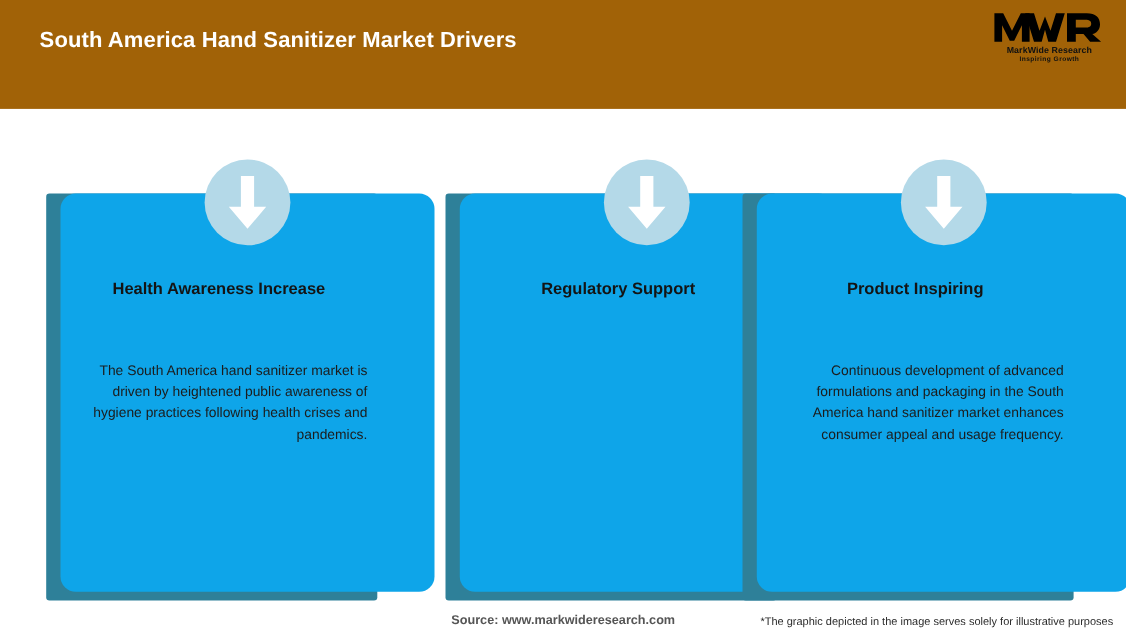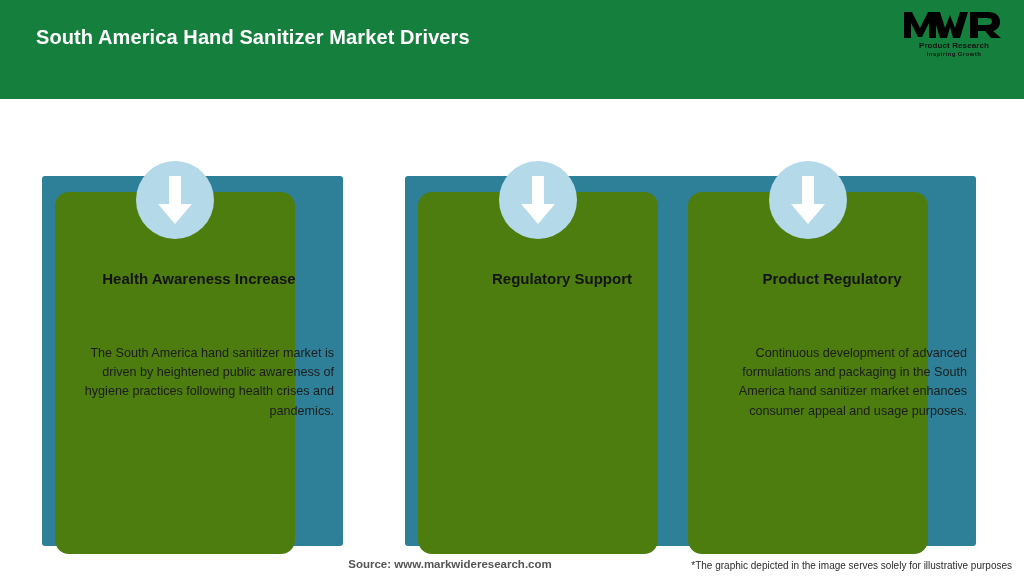--- a/index.html
+++ b/index.html
@@ -15,21 +15,21 @@
     position: relative;
   }
 
   
   .header {
     position: absolute;
     left: 0;
     top: 0;
     width: 1024px;
     height: 99px;
-    background: #15803d;
+    background: #a16207;
   }
   .header-title {
     position: absolute;
     left: 36px;
     top: 26px;
     font-size: 20px;
     font-weight: bold;
     color: #ffffff;
     letter-spacing: 0.1px;
     white-space: nowrap;
@@ -90,24 +90,24 @@
     left: 0;
     top: 0;
     width: 301px;
     height: 370px;
     background: #2e8099;
     border-radius: 3px;
   }
   .card-face {
     position: absolute;
     left: 13px;
-    top: 16px;
-    width: 240px;
+    top: 0px;
+    width: 340px;
     height: 362px;
-    background: #4d7c0f;
+    background: #0ea5e9;
     border-radius: 14px;
   }
 
   .card-icon {
     position: absolute;
     top: -31px;
     left: 50%;
     margin-left: -39px;
     width: 78px;
     height: 78px;
@@ -140,21 +140,21 @@
     color: #1c1c1c;
     line-height: 19.2px;
     text-align: right;
   }
 
   
   .footer-source {
     position: absolute;
     left: 0;
     top: 558px;
-    width: 900px;
+    width: 1024px;
     text-align: center;
     font-size: 11.5px;
     font-weight: bold;
     color: #555555;
   }
   .footer-disclaimer {
     position: absolute;
     right: 12px;
     top: 560px;
     font-size: 10px;
@@ -172,21 +172,21 @@
     <svg class="logo-mark" viewBox="0 0 104 32">
       <g fill="#000000">
 
         <path d="M2 30 L2 4 L10 4 L18 20 L26 4 L34 4 L34 30 L27 30 L27 15 L20 29 L16 29 L9 15 L9 30 Z"></path>
 
         <path d="M30 4 L38 4 L43 20 L48 7 L53 20 L58 4 L66 4 L58 30 L51 30 L48 19 L45 30 L38 30 Z"></path>
 
         <path d="M68 4 L86 4 C94 4 98 8 98 14 C98 19 95 22 91 23 L99 30 L89 30 L83 23 L76 23 L76 30 L68 30 Z M76 10 L76 17 L85 17 C88 17 90 16 90 13.5 C90 11 88 10 85 10 Z"></path>
       </g>
     </svg>
-    <span class="logo-name">Product Research</span>
+    <span class="logo-name">MarkWide Research</span>
     <span class="logo-tag">Inspiring Growth</span>
   </div>
 </div>
 
 <div class="cards">
 
   <div class="card card-1">
     <div class="card-shadow"></div>
     <div class="card-face">
       <div class="card-icon">
@@ -212,21 +212,21 @@
   </div>
 
   <div class="card card-3">
     <div class="card-shadow"></div>
     <div class="card-face">
       <div class="card-icon">
         <svg width="40" height="52" viewBox="0 0 40 52">
           <path d="M14 2 L26 2 L26 30 L37 30 L20 50 L3 30 L14 30 Z" fill="#ffffff"></path>
         </svg>
       </div>
-      <div class="card-title">Product Regulatory</div>
-      <div class="card-body">Continuous development of advanced formulations and packaging in the South America hand sanitizer market enhances consumer appeal and usage purposes.</div>
+      <div class="card-title">Product Inspiring</div>
+      <div class="card-body">Continuous development of advanced formulations and packaging in the South America hand sanitizer market enhances consumer appeal and usage frequency.</div>
     </div>
   </div>
 
 </div>
 
 <div class="footer-source">Source: www.markwideresearch.com</div>
 <div class="footer-disclaimer">*The graphic depicted in the image serves solely for illustrative purposes</div>
 
 </body></html>

